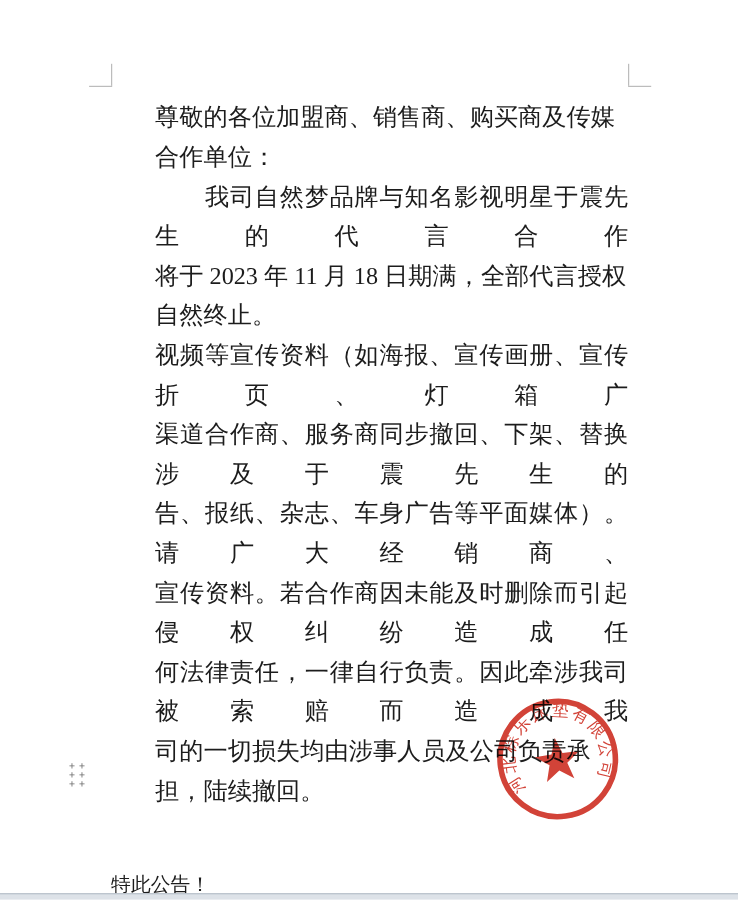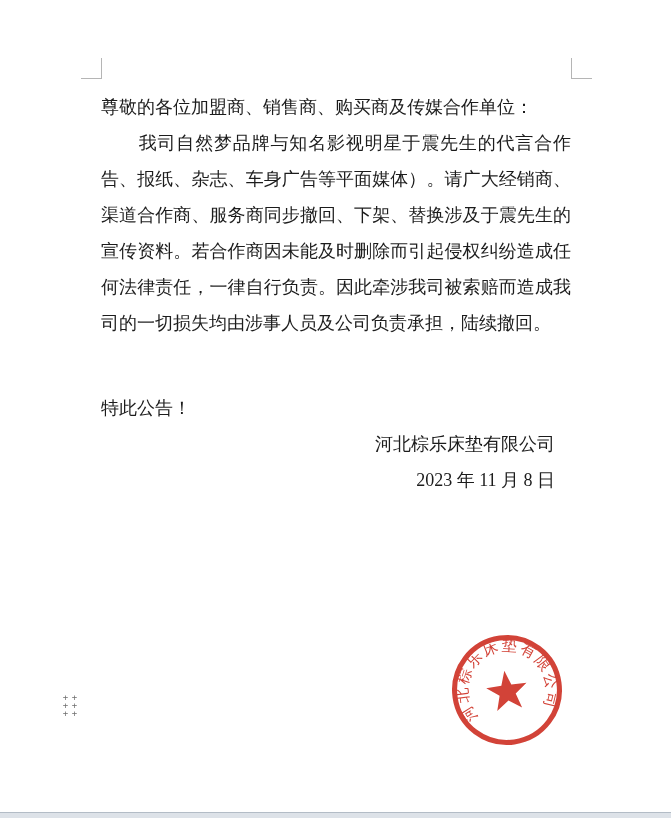--- a/index.html
+++ b/index.html
@@ -18,22 +18,23 @@
 
   .content{
     position:absolute;left:101px;top:84px;width:470px;
   }
   .doc-title{
     font-size:20px;line-height:26px;text-align:center;
     letter-spacing:0.5px;
   }
   .lines{margin-top:5px;}
   .line{
-    font-size:18px;line-height:36px;white-space:pre-wrap;
+    font-size:22px;line-height:36px;white-space:pre-wrap;
     text-align:left;
+    margin-left:40px;
   }
   .line.fill{
     text-align:justify;
     text-align-last:justify;
   }
   .closing{
     font-size:18px;line-height:36px;margin-top:49px;
   }
   .sig-company,.sig-date{
     font-size:18px;line-height:36px;text-align:right;padding-right:16px;
@@ -64,22 +65,24 @@
 
 <div class="crop tl-v"></div>
 <div class="crop tl-h"></div>
 <div class="crop tr-v"></div>
 <div class="crop tr-h"></div>
 
 <div class="content">
   <div class="lines">
       <div class="line">尊敬的各位加盟商、销售商、购买商及传媒合作单位：</div>
       <div class="line fill">　　我司自然梦品牌与知名影视明星于震先生的代言合作</div>
+      <div class="line">将于 2023 年 11 月 18 日期满，全部代言授权自然终止。</div>
+      <div class="line fill">视频等宣传资料（如海报、宣传画册、宣传折页、灯箱广</div>
+      <div class="line fill">渠道合作商、服务商同步撤回、下架、替换涉及于震先生的</div>
       <div class="line fill">告、报纸、杂志、车身广告等平面媒体）。请广大经销商、</div>
-      <div class="line fill">渠道合作商、服务商同步撤回、下架、替换涉及于震先生的</div>
       <div class="line fill">宣传资料。若合作商因未能及时删除而引起侵权纠纷造成任</div>
       <div class="line fill">何法律责任，一律自行负责。因此牵涉我司被索赔而造成我</div>
       <div class="line">司的一切损失均由涉事人员及公司负责承担，陆续撤回。</div>
     </div>
   <div class="closing">特此公告！</div>
   <div class="sig-company">河北棕乐床垫有限公司</div>
   <div class="sig-date">2023 年 11 月 8 日</div>
 </div>
 
 <svg class="seal" viewBox="0 0 112 112">

